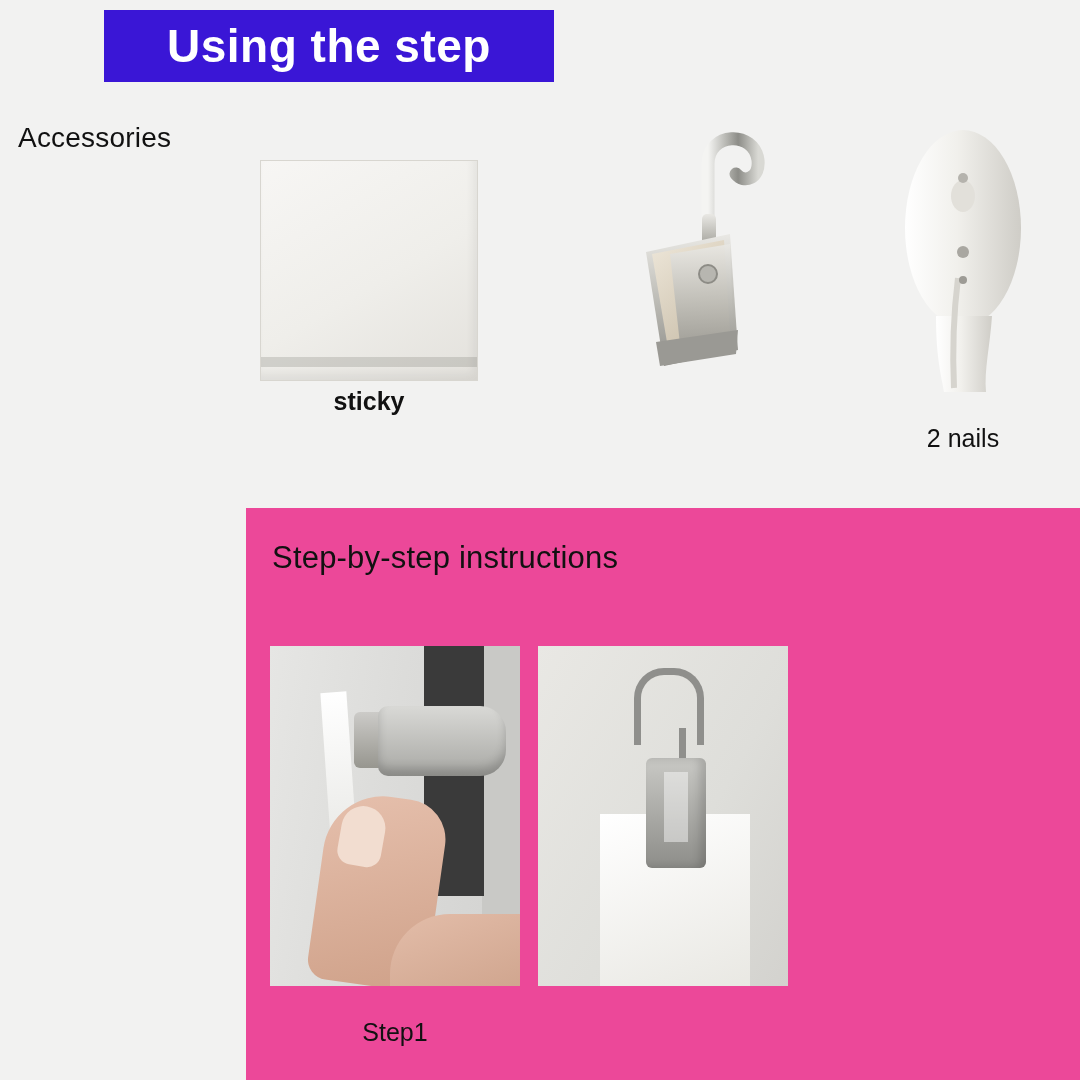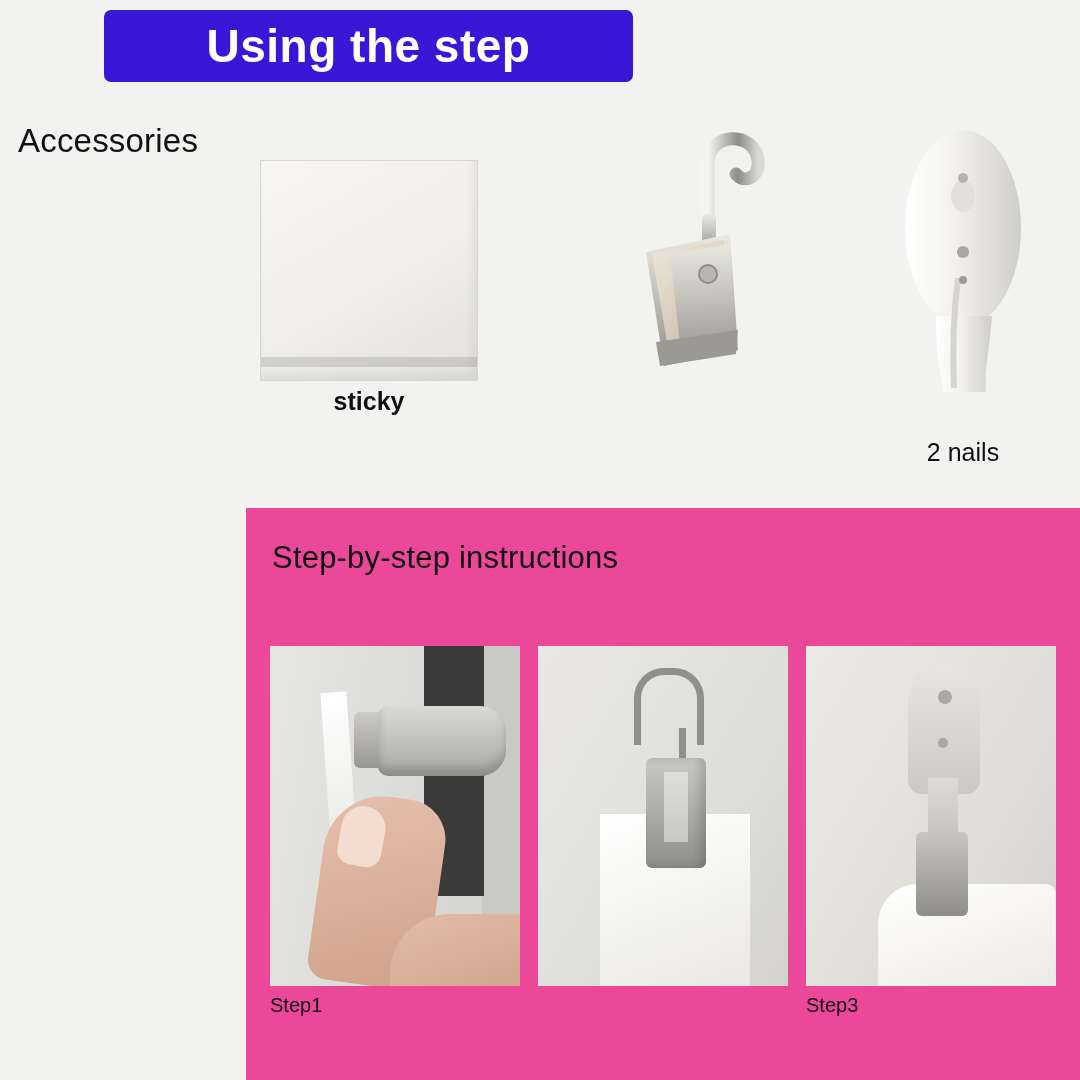--- a/index.html
+++ b/index.html
@@ -14,43 +14,42 @@
     color: #1b1b1b;
     overflow: hidden;
     position: relative;
   }
 
   
   .title-banner {
     position: absolute;
     left: 104px;
     top: 10px;
-    width: 529px;
+    width: 450px;
     height: 72px;
     background: #3a16d6;
     display: flex;
     align-items: center;
     justify-content: center;
-    border-radius: 7px;
   }
   .title-banner .title-text {
     color: #ffffff;
     font-size: 46px;
     font-weight: bold;
     letter-spacing: 0.5px;
     line-height: 1;
     white-space: nowrap;
   }
 
   
   .accessories-label {
     position: absolute;
     left: 18px;
     top: 122px;
-    font-size: 33px;
+    font-size: 28px;
     color: #111;
     letter-spacing: 0.2px;
   }
 
   
   .accessory {
     position: absolute;
     text-align: center;
   }
   .accessory .caption {
@@ -81,21 +80,21 @@
   .acc-sticky .caption { font-weight: bold; margin-top: 6px; }
 
   
   .acc-hanger { left: 612px; top: 104px; width: 224px; }
   .hanger-wrap { height: 290px; position: relative; }
   .acc-hanger .caption { margin-top: 20px; }
 
   
   .acc-nail { left: 858px; top: 120px; width: 210px; }
   .nail-wrap { height: 282px; position: relative; }
-  .acc-nail .caption { margin-top: 36px; }
+  .acc-nail .caption { margin-top: 22px; }
 
   
   .instructions-panel {
     position: absolute;
     left: 246px;
     top: 508px;
     width: 834px;
     height: 588px;
     background: #ec4899;
   }
@@ -119,24 +118,24 @@
     width: 250px;
   }
   .step-photo {
     width: 250px;
     height: 340px;
     position: relative;
     overflow: hidden;
     background: #cfcfcd;
   }
   .step-caption {
-    text-align: left;
-    font-size: 20px;
-    color: #111;
-    margin-top: 8px;
+    text-align: center;
+    font-size: 25px;
+    color: #111;
+    margin-top: 32px;
   }
 
   
   .s1-bg { position: absolute; inset: 0; background: linear-gradient(100deg,#e6e6e4 0%, #dcdcda 45%, #d2d2d0 100%); }
   .s1-doorframe { position: absolute; right: 36px; top: 0; width: 60px; height: 250px; background: #3a3a3a; }
   .s1-wallright { position: absolute; right: 0; top: 0; width: 38px; height: 340px; background: #c9c9c6; }
   .s1-clip { position: absolute; left: 108px; top: 60px; width: 128px; height: 70px; background: linear-gradient(180deg,#d9d9d6,#a8a8a4); border-radius: 10px 26px 26px 10px; box-shadow: inset 0 -8px 10px rgba(0,0,0,.18); }
   .s1-clip2 { position: absolute; left: 84px; top: 66px; width: 52px; height: 56px; background: linear-gradient(180deg,#cccbc8,#97968f); border-radius: 6px; }
   .s1-strip { position: absolute; left: 58px; top: 46px; width: 26px; height: 220px; background: linear-gradient(180deg,#ffffff,#e0e0dc); transform: rotate(-4deg); }
   .s1-finger { position: absolute; left: 48px; top: 150px; width: 120px; height: 190px; background: linear-gradient(160deg,#e6c0ad,#cfa189); border-radius: 60px 40px 20px 20px; transform: rotate(8deg); }
@@ -254,27 +253,15 @@
       <div class="step-photo">
         <div class="s2-bg"></div>
         <div class="s2-hook"></div>
         <div class="s2-hooktail"></div>
         <div class="s2-paper"></div>
         <div class="s2-clip"></div>
         <div class="s2-clipline"></div>
       </div>
     </div>
 
-    <div class="step">
-      <div class="step-photo">
-        <div class="s3-bg"></div>
-        <div class="s3-hook"></div>
-        <div class="s3-dot1"></div>
-        <div class="s3-dot2"></div>
-        <div class="s3-hookleg"></div>
-        <div class="s3-cloth"></div>
-        <div class="s3-clip"></div>
-      </div>
-      <div class="step-caption">Step3</div>
-    </div>
 
   </div>
 </div>
 
 </body></html>

